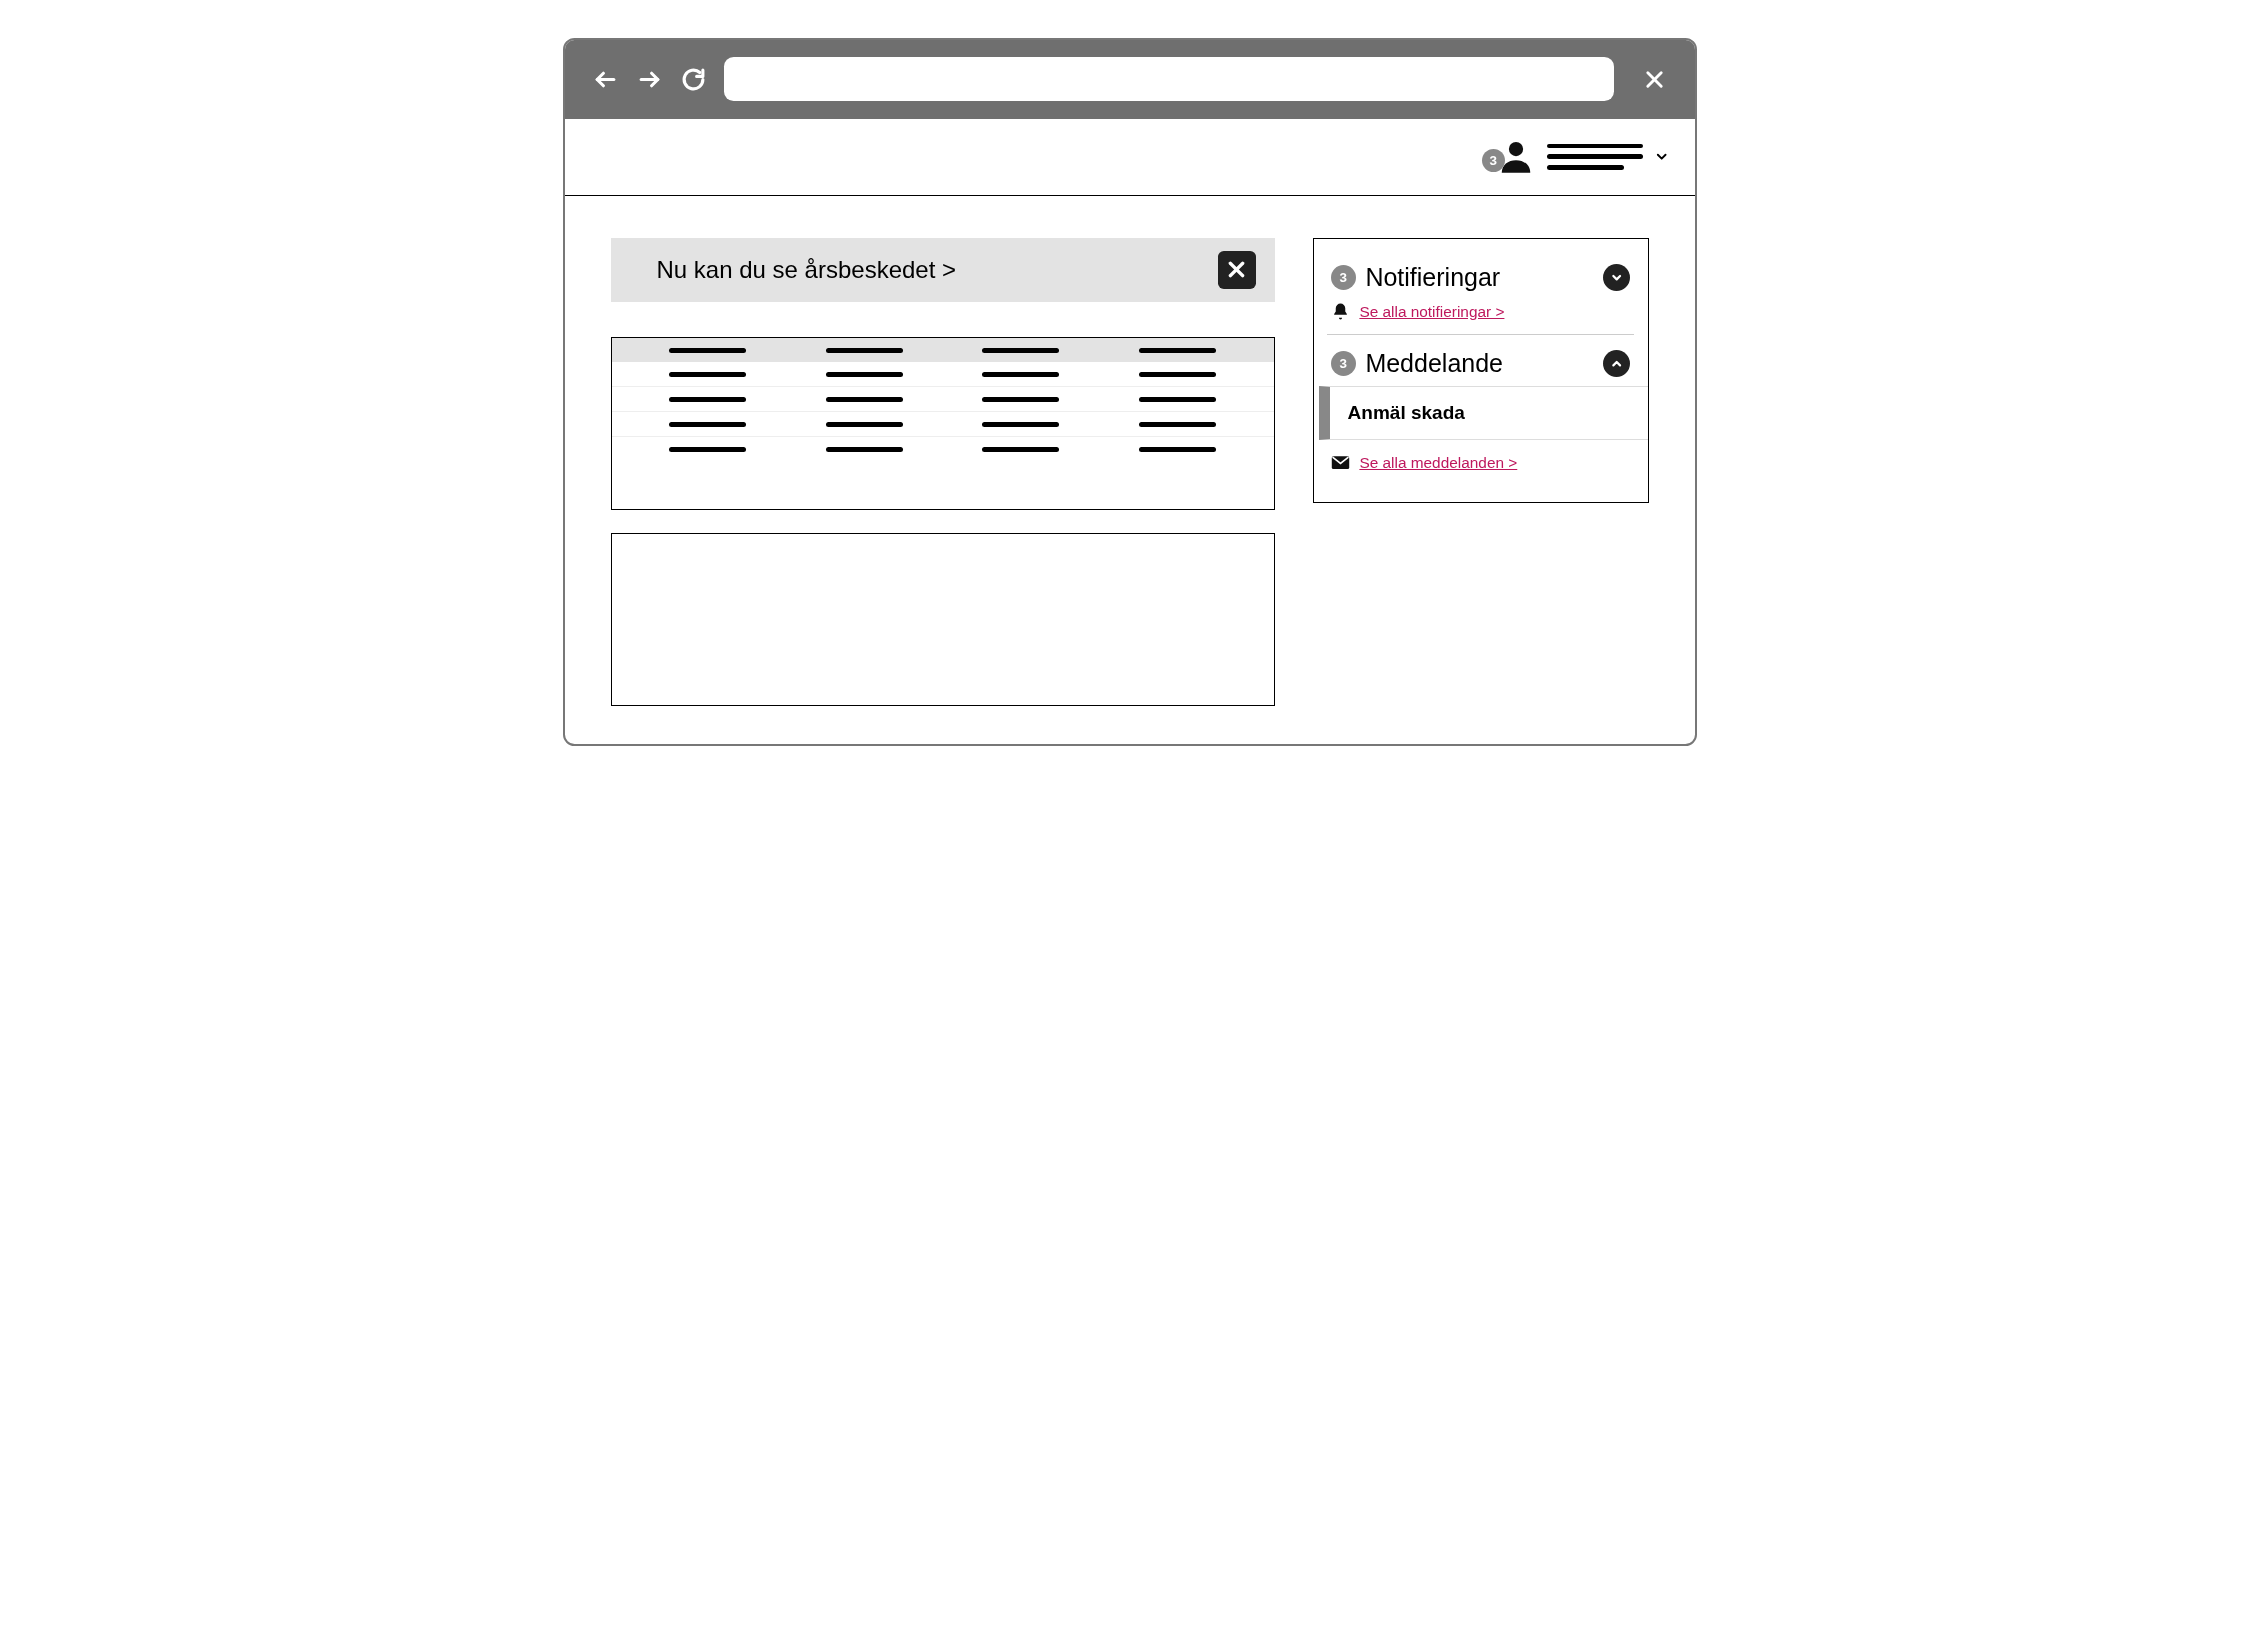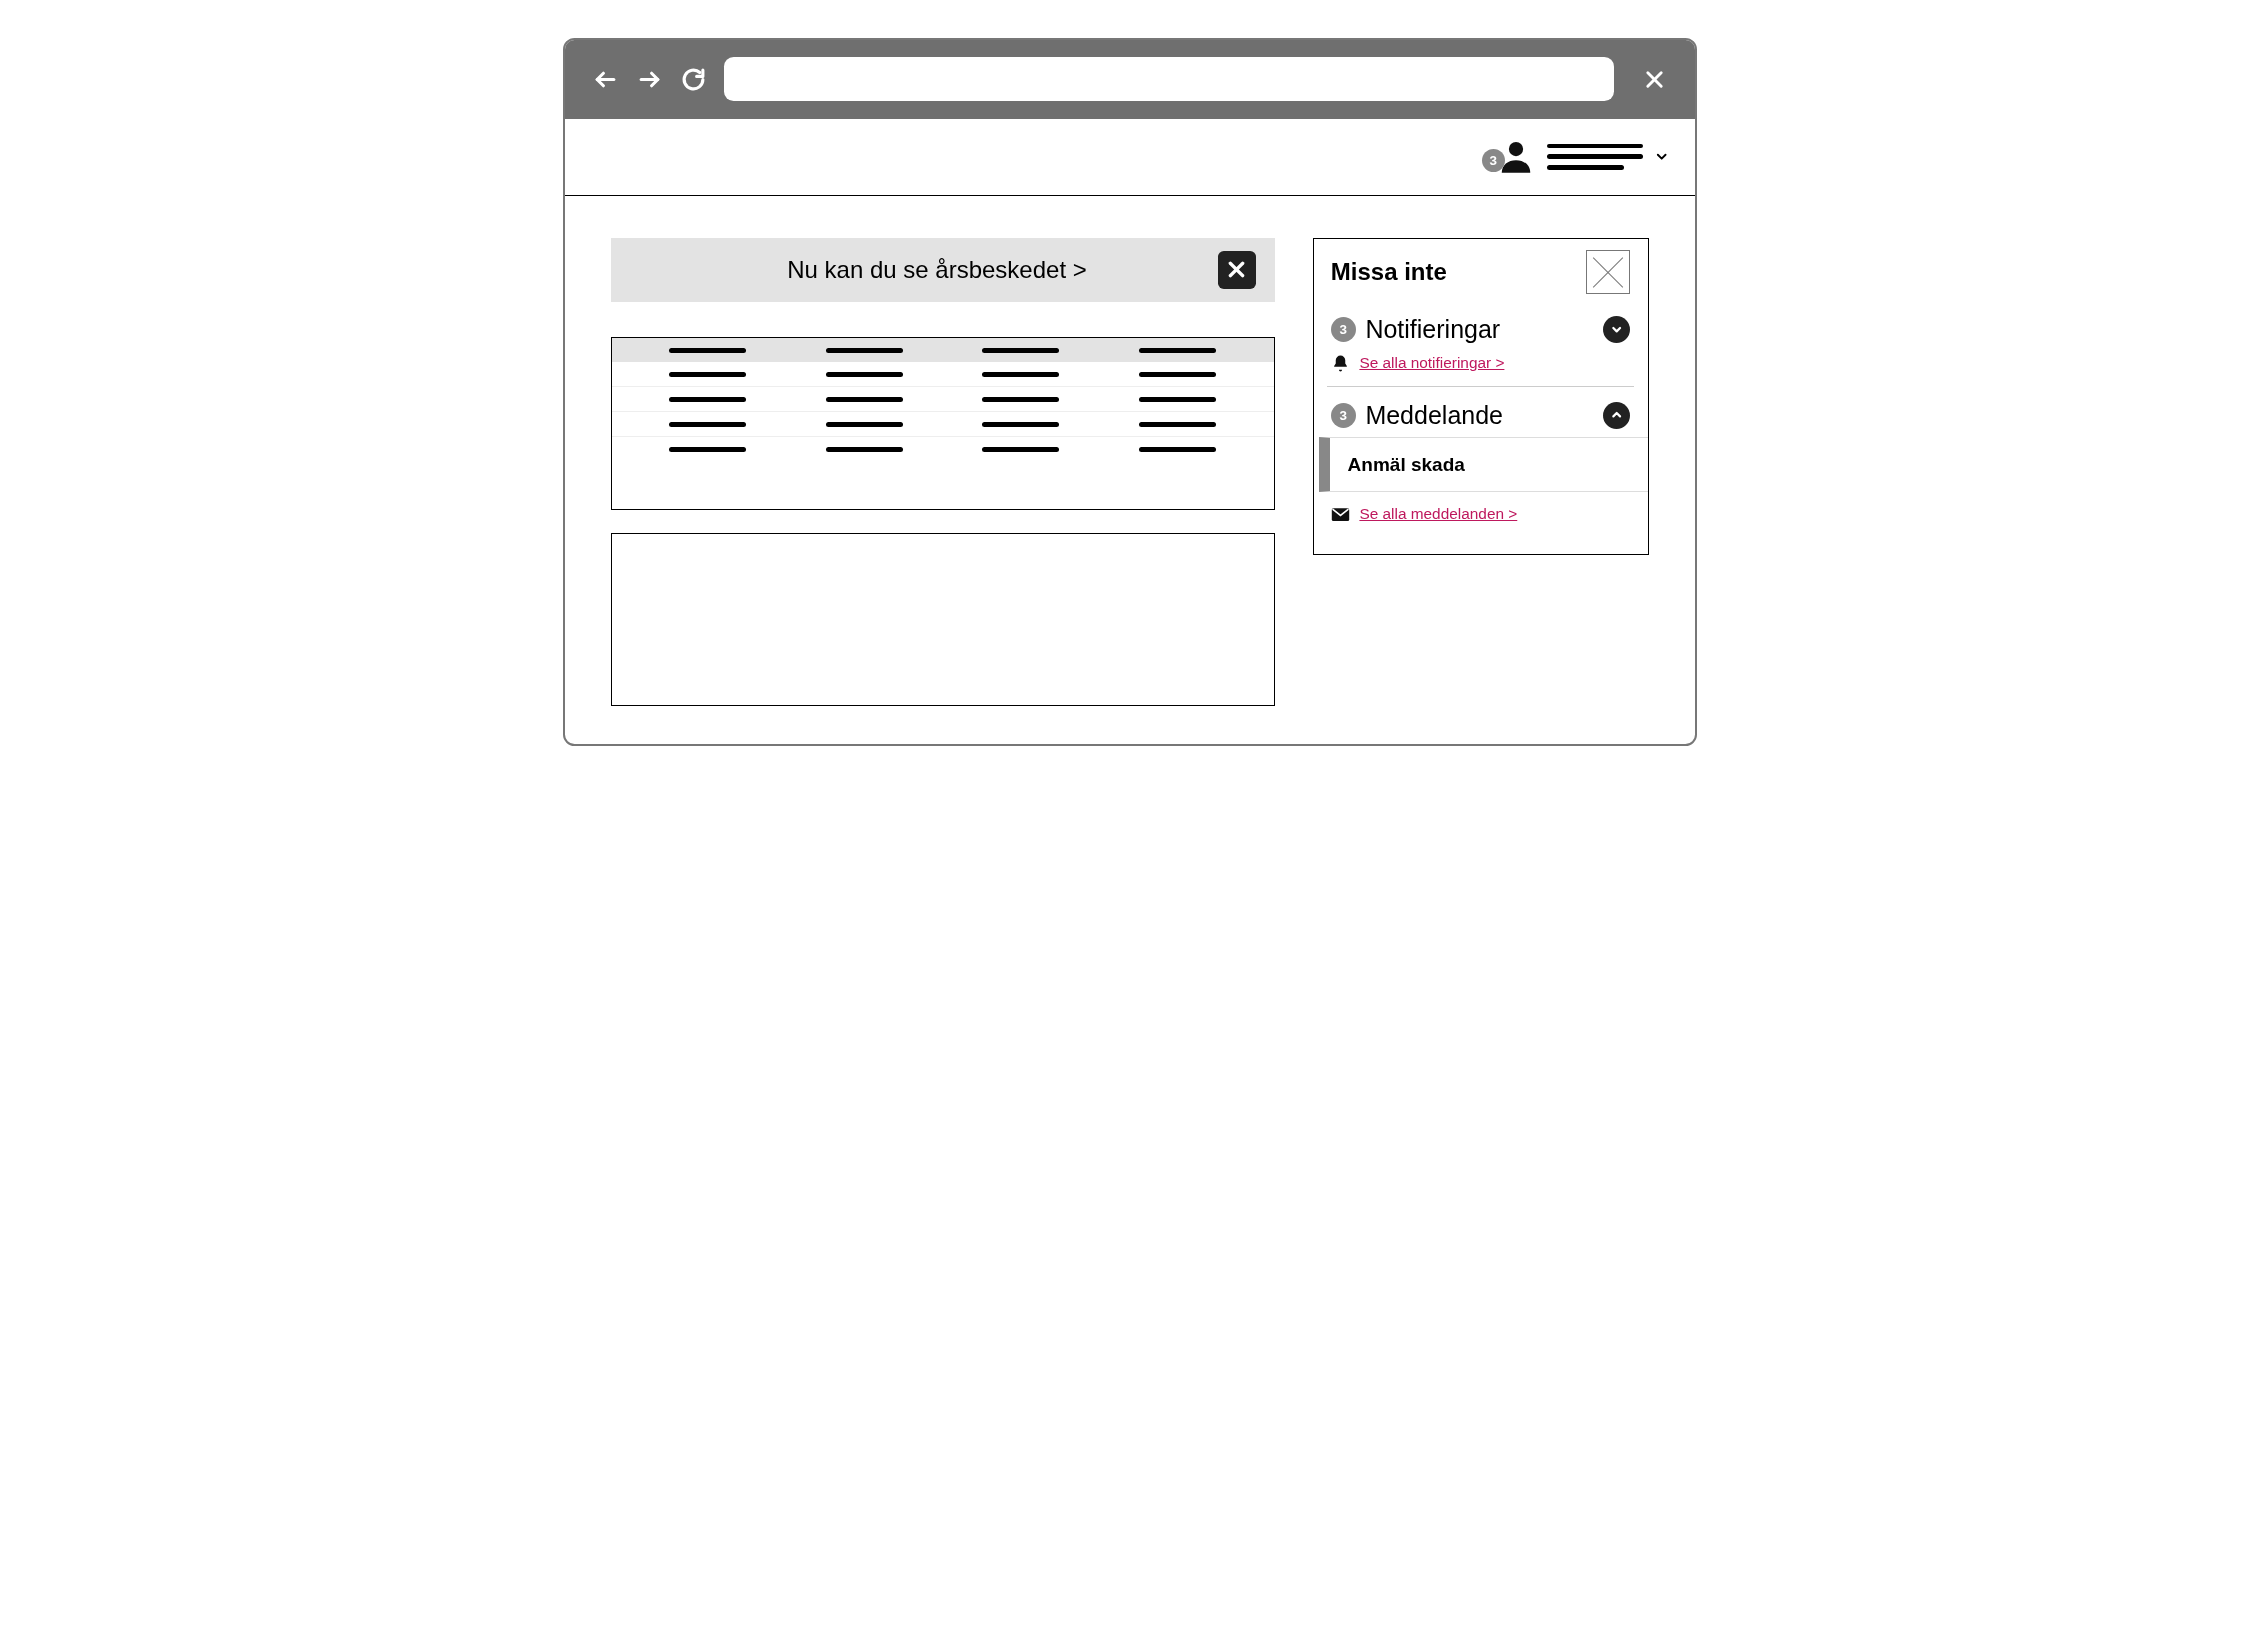--- a/index.html
+++ b/index.html
@@ -90,21 +90,20 @@
     align-items: flex-start;
   }
   .main-col { flex: 1; }
   .banner {
     background:#e3e3e3;
     display:flex;
     align-items:center;
     padding: 13.4px 19px 13.4px 46px;
     margin-bottom: 35px;
     cursor:pointer;
-    text-align:center;
   }
   .banner-text {
     flex:1;
     font-size: 24px;
   }
   .banner-close {
     width:38px;height:38px;
     background:#222;
     border-radius:5.8px;
     display:flex;align-items:center;justify-content:center;
@@ -345,24 +344,20 @@
           <div class="cell">
               <div class="squig"></div>
             </div>
         </div>
       </div>
 
       <div class="extra-box"></div>
     </div>
 
     <div class="side-panel">
-      <div class="side-title-row">
-        <div class="side-title">Missa inte</div>
-        <div class="placeholder-box"></div>
-      </div>
 
       <div class="section-row">
         <div class="count-badge">3</div>
         <div class="section-label">Notifieringar</div>
         <div class="circle-chevron">
           <svg width="13.4" height="13.4" viewBox="0 0 24 24" fill="none" stroke="#fff" stroke-width="4" stroke-linecap="round" stroke-linejoin="round">
               <polyline points="6 9 12 15 18 9"></polyline>
             </svg>
         </div>
       </div>

